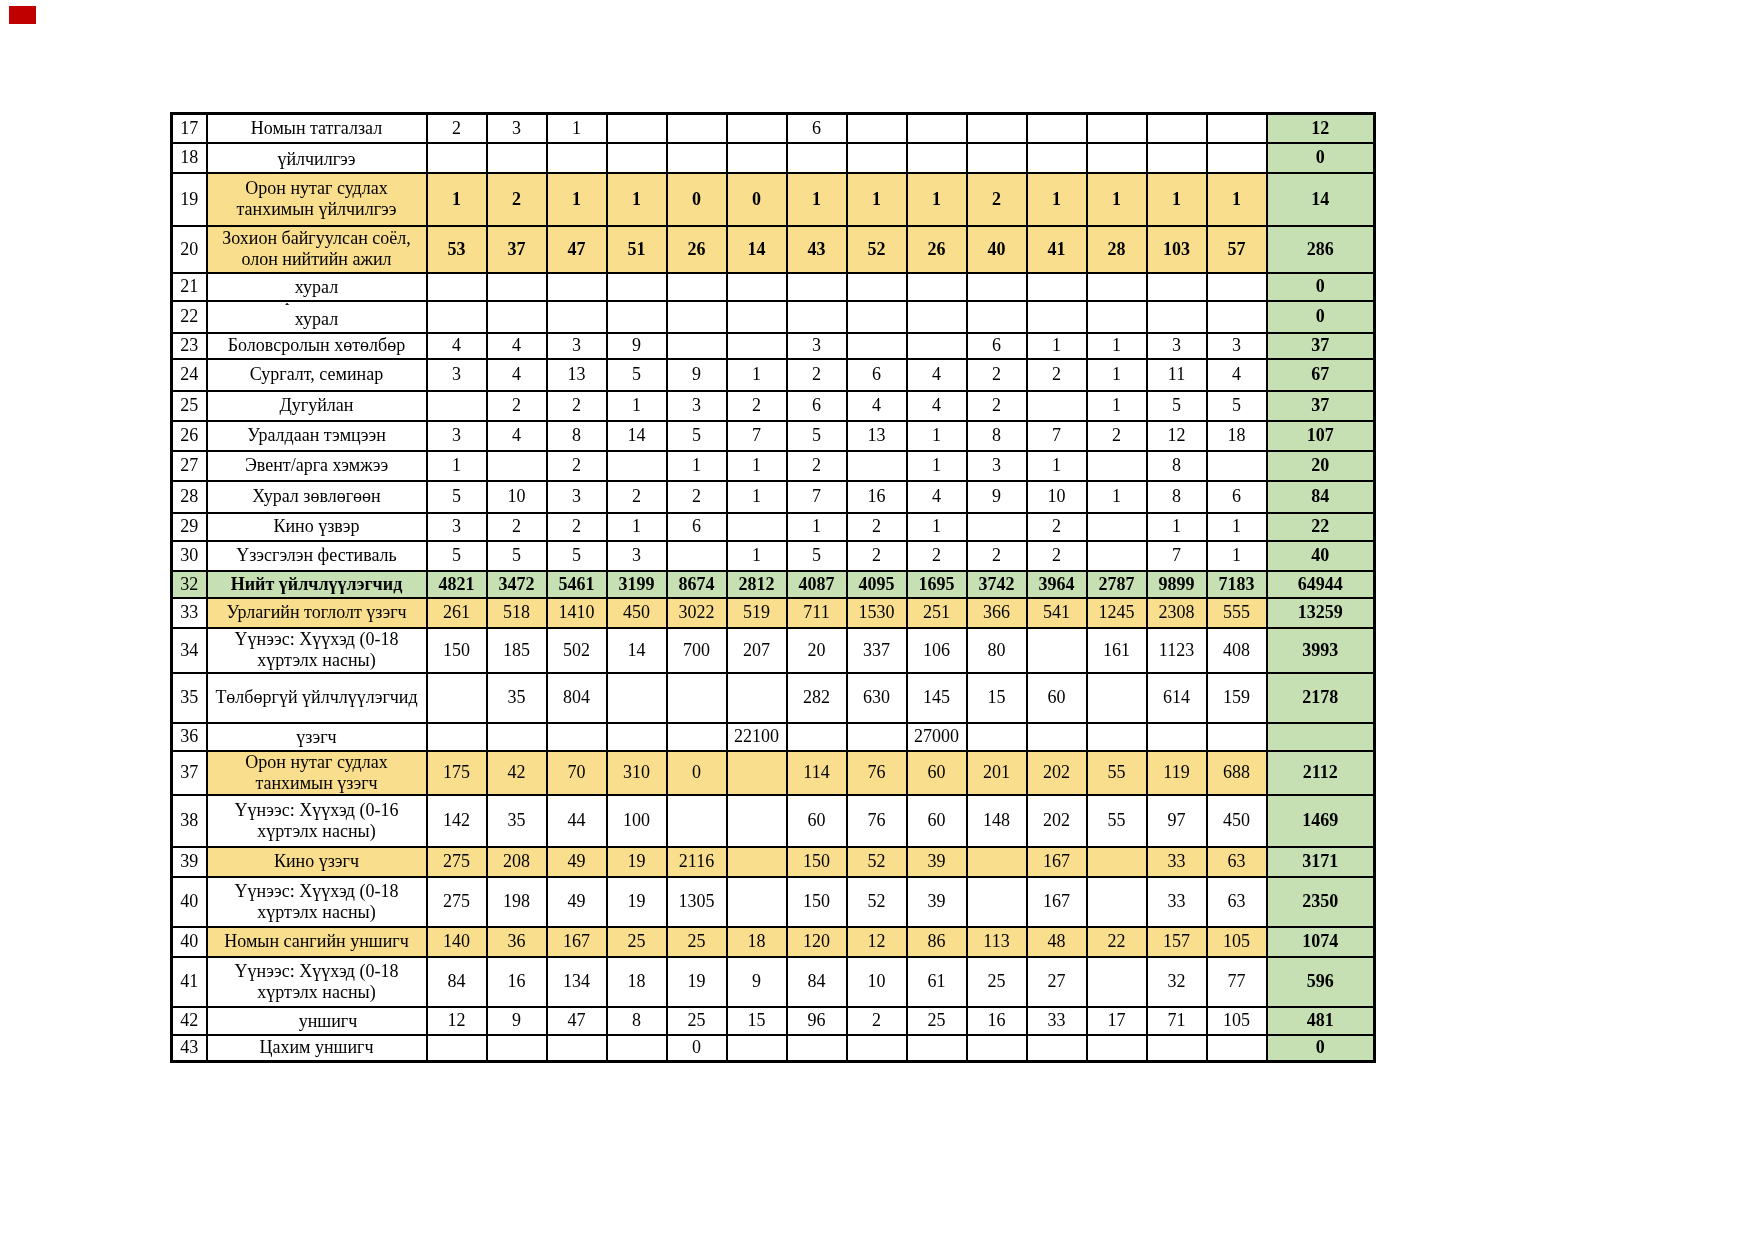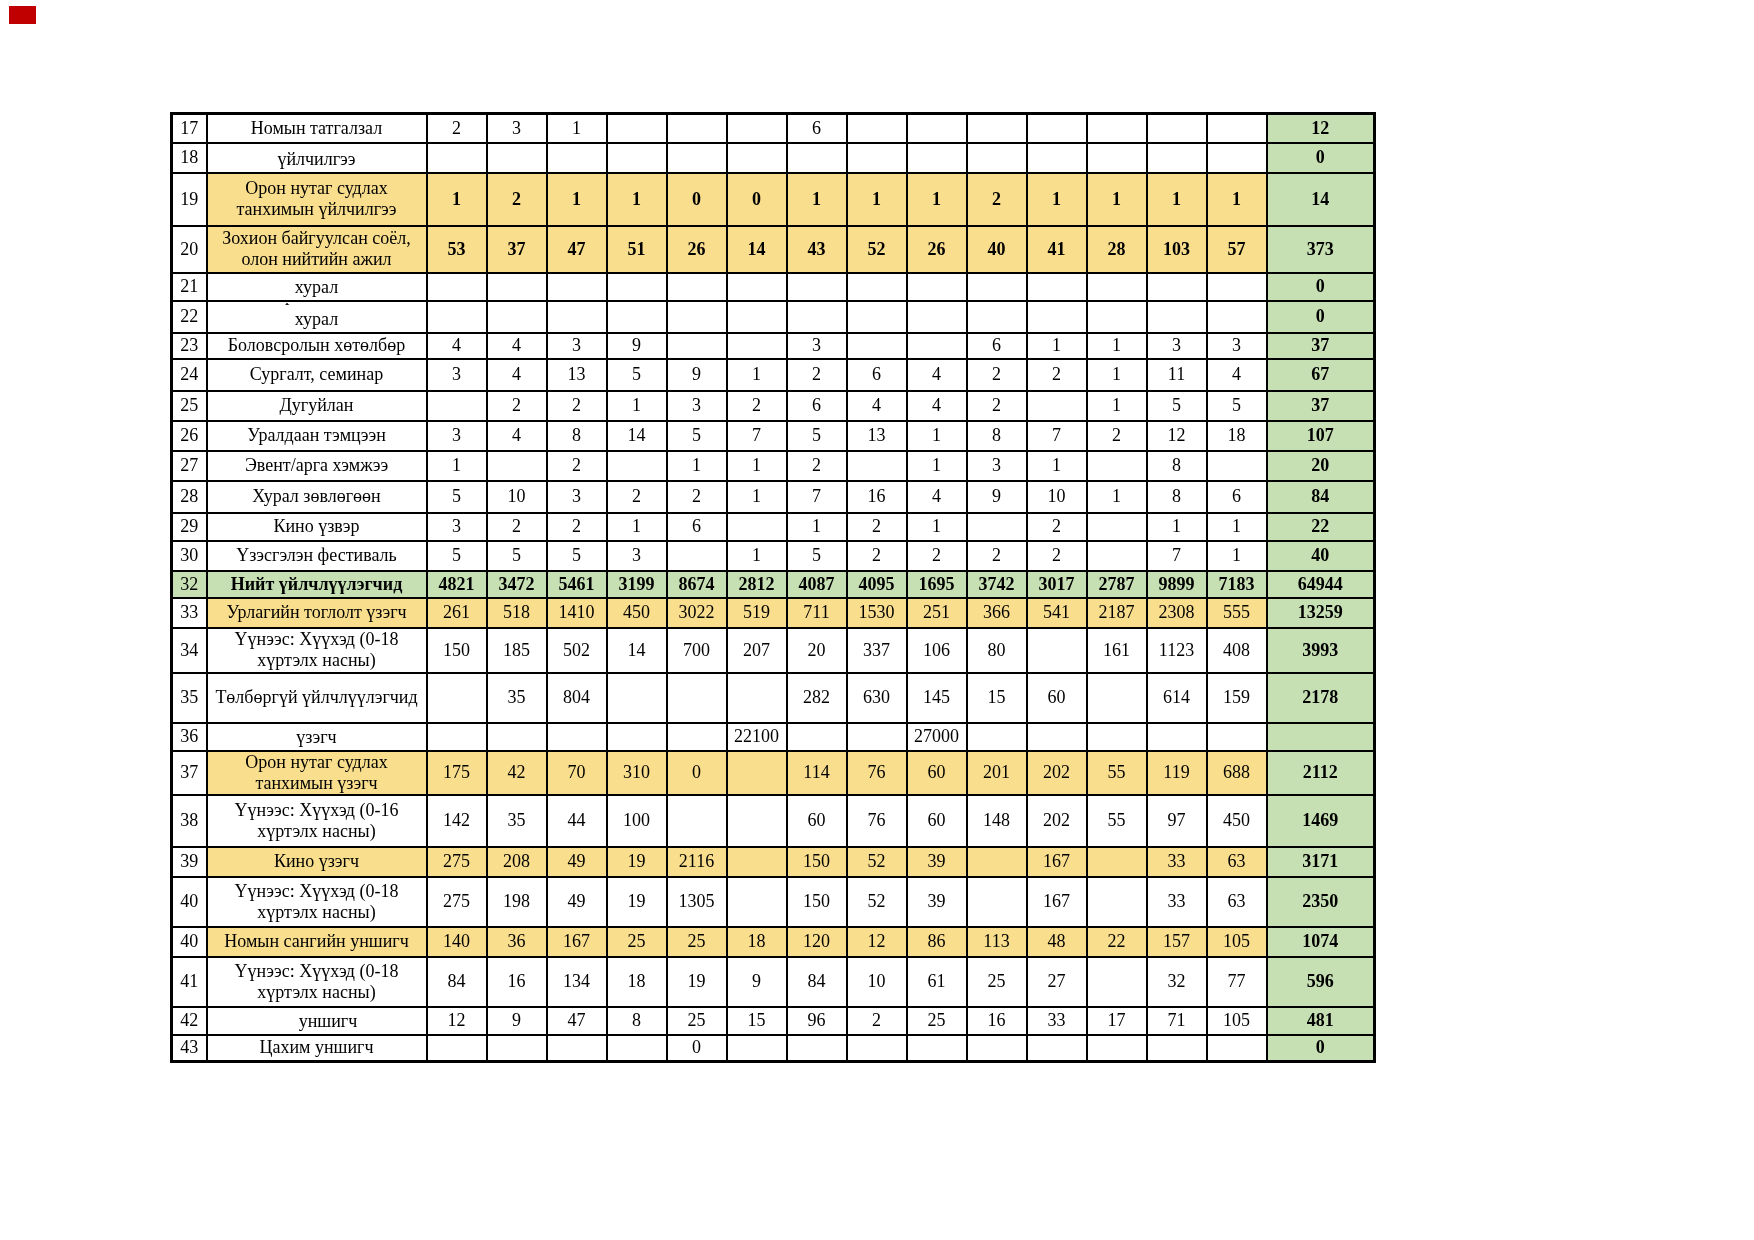--- a/index.html
+++ b/index.html
@@ -114,21 +114,21 @@
           <td class="data yellow bold">26</td>
           <td class="data yellow bold">14</td>
           <td class="data yellow bold">43</td>
           <td class="data yellow bold">52</td>
           <td class="data yellow bold">26</td>
           <td class="data yellow bold">40</td>
           <td class="data yellow bold">41</td>
           <td class="data yellow bold">28</td>
           <td class="data yellow bold">103</td>
           <td class="data yellow bold">57</td>
-          <td class="tot">373</td>
+          <td class="tot">286</td>
         </tr>
         <tr style="height: 28px;">
           <td class="num">21</td>
           <td class="lbl">
             <div class="clipbox" style="height: 24px;">
               <div class="cliptext">Эрдэм шинжилгээний<br>хурал</div>
             </div>
           </td>
           <td class="data"></td>
           <td class="data"></td>
@@ -327,41 +327,41 @@
           <td class="data green bold">4821</td>
           <td class="data green bold">3472</td>
           <td class="data green bold">5461</td>
           <td class="data green bold">3199</td>
           <td class="data green bold">8674</td>
           <td class="data green bold">2812</td>
           <td class="data green bold">4087</td>
           <td class="data green bold">4095</td>
           <td class="data green bold">1695</td>
           <td class="data green bold">3742</td>
-          <td class="data green bold">3017</td>
+          <td class="data green bold">3964</td>
           <td class="data green bold">2787</td>
           <td class="data green bold">9899</td>
           <td class="data green bold">7183</td>
           <td class="tot">64944</td>
         </tr>
         <tr style="height: 30px;">
           <td class="num">33</td>
           <td class="lbl yellow">Урлагийн тоглолт үзэгч</td>
           <td class="data yellow">261</td>
           <td class="data yellow">518</td>
           <td class="data yellow">1410</td>
           <td class="data yellow">450</td>
           <td class="data yellow">3022</td>
           <td class="data yellow">519</td>
           <td class="data yellow">711</td>
           <td class="data yellow">1530</td>
           <td class="data yellow">251</td>
           <td class="data yellow">366</td>
           <td class="data yellow">541</td>
-          <td class="data yellow">2187</td>
+          <td class="data yellow">1245</td>
           <td class="data yellow">2308</td>
           <td class="data yellow">555</td>
           <td class="tot">13259</td>
         </tr>
         <tr style="height: 45px;">
           <td class="num">34</td>
           <td class="lbl">Үүнээс: Хүүхэд (0-18 хүртэлх насны)</td>
           <td class="data">150</td>
           <td class="data">185</td>
           <td class="data">502</td>

